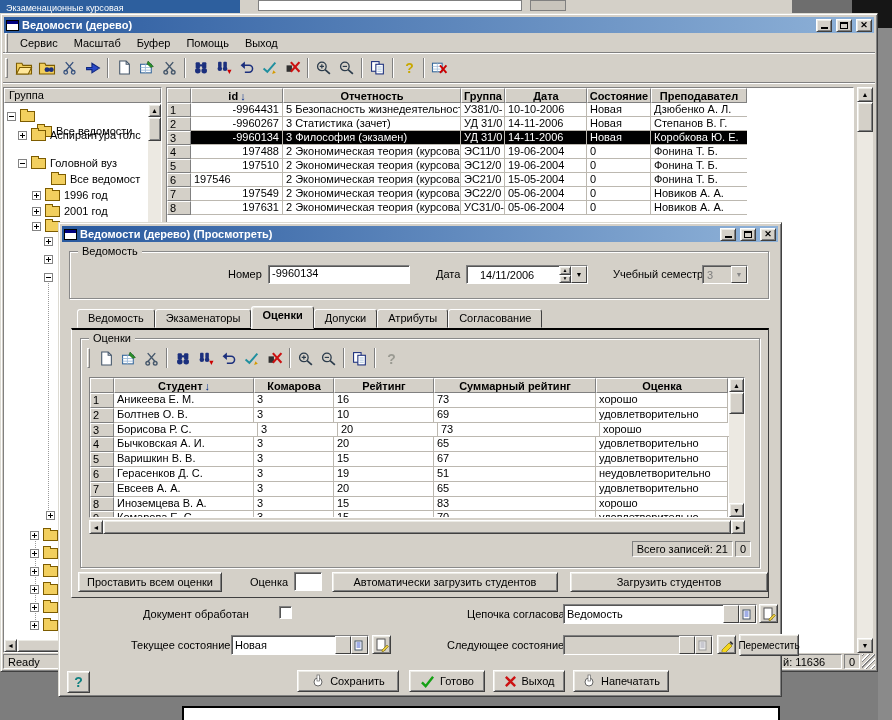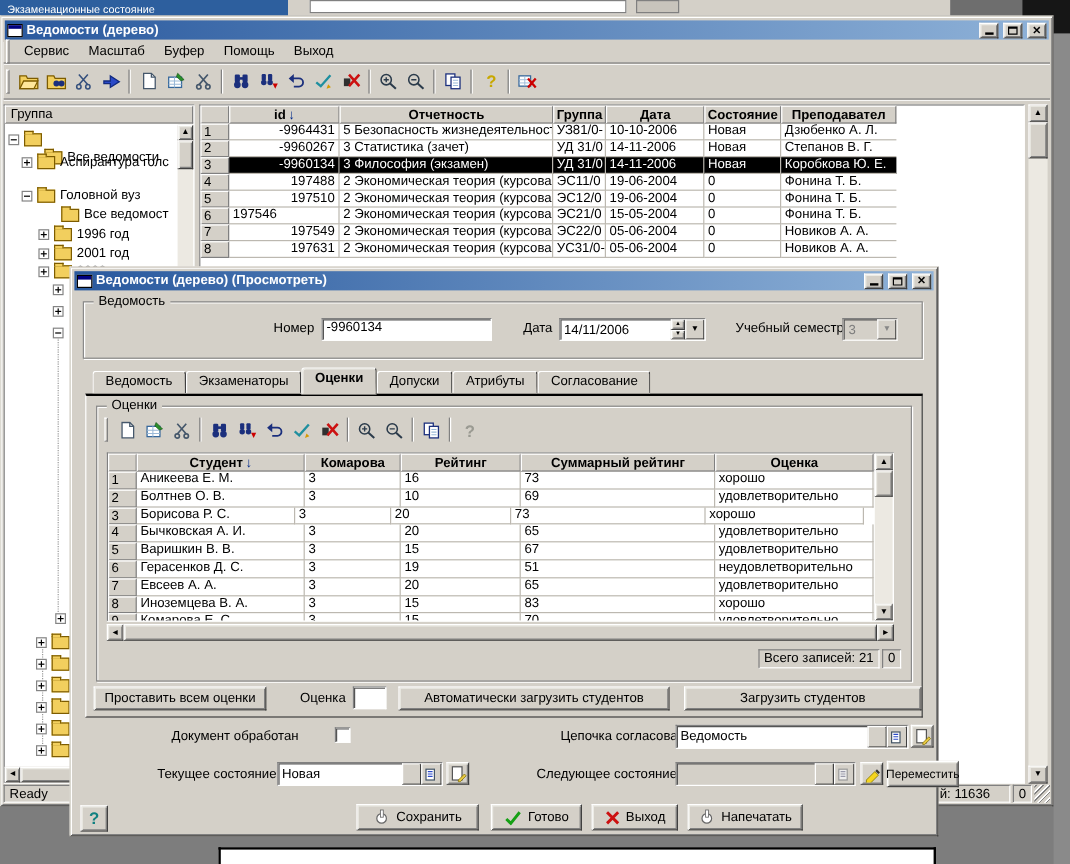--- a/index.html
+++ b/index.html
@@ -45,21 +45,21 @@
 .combtn{width:16px;align-self:stretch;background:#d4d0c8;border:1px solid;border-color:#fff #404040 #404040 #fff;display:flex;align-items:center;justify-content:center;font-size:7px;color:#000;flex:none}
 .minispin{width:12px;display:flex;flex-direction:column;flex:none}
 .minispin div{flex:1;font-size:5px;line-height:5px}
 .grip-corner{background:repeating-linear-gradient(135deg,#fff 0 1px,#808080 1px 2px,#d4d0c8 2px 4px)}
 svg{display:block}
 .iconbtn{width:19px;height:19px}
 </style>
 </head>
 <body>
 
-<div class="abs" style="left:0;top:0;width:240px;height:13px;background:#2d5f9e;color:#fff;font-size:9px;line-height:16px;padding-left:6px;overflow:hidden;white-space:nowrap"><span>Экзаменационные состояние</span></div>
+<div class="abs" style="left:0;top:0;width:240px;height:13px;background:#2d5f9e;color:#fff;font-size:9px;line-height:16px;padding-left:6px;overflow:hidden;white-space:nowrap"><span>Экзаменационные курсовая</span></div>
 <div class="abs" style="left:240px;top:0;width:552px;height:13px;background:#d4d0c8"></div>
 <div class="abs" style="left:258px;top:0;width:264px;height:11px;background:#fff;border:1px solid #808080"></div>
 <div class="abs" style="left:530px;top:0;width:36px;height:11px;background:#c8c4bc;border:1px solid #808080"></div>
 <div class="abs" style="left:792px;top:0;width:60px;height:13px;background:#6e6e6e"></div>
 <div class="abs" style="left:852px;top:0;width:40px;height:28px;background:#161616"></div>
 
 <div class="abs win" style="left:0;top:13px;width:878px;height:659px;padding:2px">
 
   <div class="titlebar" style="height:16px;margin:1px">
     <span style="width:13px;height:11px;background:#fff;border:1px solid #000;display:inline-block">
@@ -479,21 +479,21 @@
       </span>
     <span class="btn tbtn">✕</span>
   </div>
 
   <div class="group" style="left:10px;top:28px;width:700px;height:48px">
     <span class="glabel">Ведомость</span>
     <span class="abs" style="left:158px;top:16px">Номер</span>
     <div class="abs field" style="left:198px;top:13px;width:142px;height:19px"><span>-9960134</span></div>
     <span class="abs" style="left:366px;top:16px">Дата</span>
     <div class="abs field" style="left:396px;top:13px;width:122px;height:19px;display:flex;align-items:center;padding:0">
-      <span style="flex:1;padding:0 3px">14/11/2006</span>
+      <span style="flex:1;padding:0 13px">14/11/2006</span>
       <span class="minispin" style="height:100%">
           <div class="btn">▲</div>
           <div class="btn">▼</div>
         </span>
       <span class="combtn">▼</span>
     </div>
     <span class="abs" style="left:543px;top:16px">Учебный семестр</span>
     <div class="abs field dis" style="left:632px;top:13px;width:46px;height:19px;display:flex;align-items:center;padding:0">
       <span style="flex:1;padding:0 4px">3</span>
       <span class="combtn" style="color:#888">▼</span>
@@ -637,21 +637,21 @@
         <div class="trw" style="height:14.8px">
             <span class="rn" style="width:24px">2</span>
             <span class="dc" style="width:140px">Болтнев О. В.</span>
             <span class="dc" style="width:80px">3</span>
             <span class="dc" style="width:100px">10</span>
             <span class="dc" style="width:162px">69</span>
             <span class="dc" style="width:132px">удовлетворительно</span>
           </div>
         <div class="trw" style="height:14.8px">
             <span class="rn" style="width:24px">3</span>
-            <span class="dc" style="width:132px">Борисова Р. С.</span>
+            <span class="dc" style="width:144px">Борисова Р. С.</span>
             <span class="dc" style="width:80px">3</span>
             <span class="dc" style="width:100px">20</span>
             <span class="dc" style="width:162px">73</span>
             <span class="dc" style="width:132px">хорошо</span>
           </div>
         <div class="trw" style="height:14.8px">
             <span class="rn" style="width:24px">4</span>
             <span class="dc" style="width:140px">Бычковская А. И.</span>
             <span class="dc" style="width:80px">3</span>
             <span class="dc" style="width:100px">20</span>

